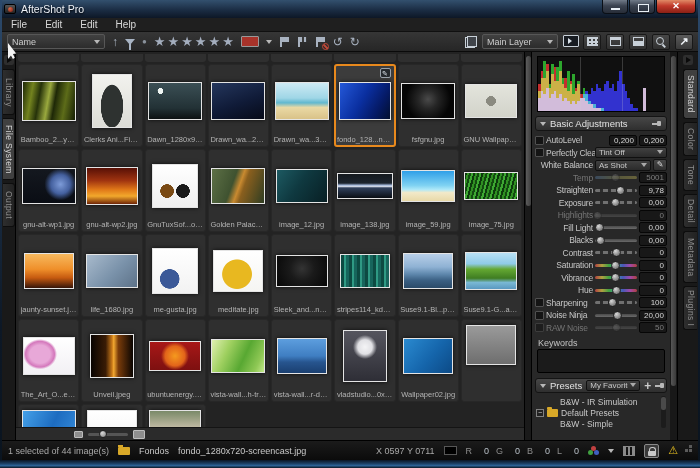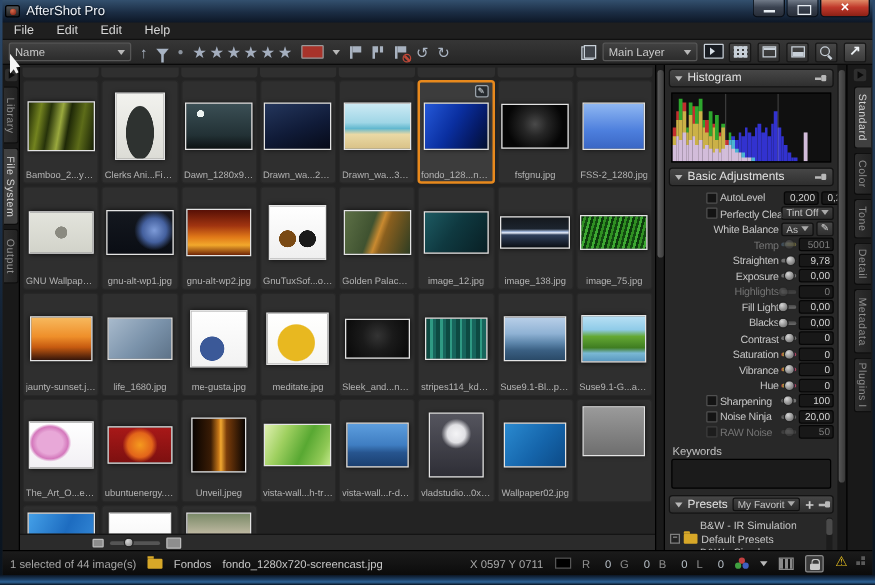--- a/index.html
+++ b/index.html
@@ -115,21 +115,21 @@
        border-radius:3px;display:flex;align-items:center;gap:4px;padding:0 4px;color:#e2e2e2;font-size:9.5px;}
   .pin{margin-left:auto;position:relative;width:10px;height:9px;flex:none;}
   .pin::before{content:"";position:absolute;right:1px;top:2px;width:4px;height:5px;background:#b8b8b8;border-radius:1px;}
   .pin::after{content:"";position:absolute;left:0;top:4px;width:5px;height:1.5px;background:#b8b8b8;}
   .hist{margin:4px 5px;height:56px;background:#101010;border:1px solid #000;position:relative;overflow:hidden;}
   .chan{position:absolute;inset:0;display:flex;align-items:flex-end;mix-blend-mode:screen;}
   .chan span{flex:1;background:currentColor;}
   .vline{position:absolute;top:0;bottom:0;width:1px;background:rgba(210,210,210,.22);}
   .adjrows{margin-top:3px;}
   .adj-row{display:flex;align-items:center;gap:2px;height:12.5px;padding:0 3px;font-size:8.5px;color:#c6c6c6;}
-  .lblzone{width:58px;flex:none;display:flex;align-items:center;gap:2px;margin-left:30px;}
+  .lblzone{width:58px;flex:none;display:flex;align-items:center;gap:2px;}
   .lblzone .lbl{flex:1;text-align:right;white-space:nowrap;letter-spacing:-.2px;}
   .lblzone.has-cb .lbl{text-align:left;}
   .cbx{width:9px;height:9px;flex:none;background:#141414;border:1px solid #505050;border-radius:1px;}
   .track{flex:1;height:3px;border-radius:2px;position:relative;background:linear-gradient(#4a4a4a,#6a6a6a);min-width:8px;}
   .track.ticks{background:repeating-linear-gradient(90deg,#707070 0 5px,#2c2c2c 5px 8px);}
   .track.temp{background:linear-gradient(90deg,#51749f,#8e8e55,#b3a851);}
   .track.rainbow{background:linear-gradient(90deg,#b04040,#b0a040,#40a040,#40a0a0,#4858b8,#a048a8,#b04040);}
   .knob{position:absolute;top:-3px;width:9px;height:9px;margin-left:-4px;border-radius:50%;
        background:radial-gradient(circle at 35% 30%,#d8d8d8,#8a8a8a 60%,#636363);border:1px solid #222;}
   .vbox{width:28px;flex:none;height:11px;line-height:10px;background:#181818;border:1px solid #060606;border-radius:2px;
@@ -322,26 +322,20 @@
           <div class="fname">fondo_128...ncast.jpg</div>
         </div>
         <div class="cell">
           <div class="sp">
             <div class="thumb" style="width: 54px; height: 36px; background: radial-gradient(circle at 50% 45%, rgb(74, 74, 74) 0%, rgb(38, 38, 38) 30%, rgb(5, 5, 5) 70%);"></div>
           </div>
           <div class="fname">fsfgnu.jpg</div>
         </div>
         <div class="cell">
           <div class="sp">
-            <div class="thumb" style="width: 50px; height: 38px; background: linear-gradient(rgb(143, 183, 242) 0%, rgb(77, 127, 221) 60%, rgb(58, 102, 196) 100%);"></div>
-          </div>
-          <div class="fname">FSS-2_1280.jpg</div>
-        </div>
-        <div class="cell">
-          <div class="sp">
             <div class="thumb" style="width: 52px; height: 34px; background: radial-gradient(5px, rgb(138, 138, 128) 95%, transparent), linear-gradient(rgb(227, 228, 220), rgb(210, 211, 202));"></div>
           </div>
           <div class="fname">GNU Wallpaper 2.jpg</div>
         </div>
         <div class="cell">
           <div class="sp">
             <div class="thumb" style="width: 54px; height: 36px; background: radial-gradient(16px at 72% 45%, rgb(125, 155, 216) 0%, rgb(68, 96, 158) 60%, transparent 100%), linear-gradient(rgb(20, 24, 31), rgb(10, 13, 20));"></div>
           </div>
           <div class="fname">gnu-alt-wp1.jpg</div>
         </div>
@@ -370,20 +364,26 @@
           <div class="fname">image_12.jpg</div>
         </div>
         <div class="cell">
           <div class="sp">
             <div class="thumb" style="width: 56px; height: 26px; background: linear-gradient(rgb(20, 24, 29) 0%, rgb(28, 36, 46) 38%, rgb(159, 180, 216) 47%, rgb(232, 238, 251) 51%, rgb(48, 64, 92) 58%, rgb(10, 14, 20) 100%);"></div>
           </div>
           <div class="fname">image_138.jpg</div>
         </div>
         <div class="cell">
           <div class="sp">
+            <div class="thumb" style="width: 54px; height: 32px; background: linear-gradient(rgb(47, 159, 232) 0%, rgb(127, 210, 242) 48%, rgb(174, 232, 248) 62%, rgb(242, 233, 201) 72%, rgb(232, 217, 168) 100%);"></div>
+          </div>
+          <div class="fname">image_59.jpg</div>
+        </div>
+        <div class="cell">
+          <div class="sp">
             <div class="thumb" style="width: 54px; height: 28px; background: repeating-linear-gradient(105deg, rgb(12, 58, 12) 0px, rgb(12, 58, 12) 2px, rgb(47, 143, 34) 2px, rgb(47, 143, 34) 4px, rgb(18, 74, 16) 4px, rgb(18, 74, 16) 6px, rgb(61, 168, 50) 6px, rgb(61, 168, 50) 8px);"></div>
           </div>
           <div class="fname">image_75.jpg</div>
         </div>
         <div class="cell">
           <div class="sp">
             <div class="thumb" style="width: 50px; height: 36px; background: linear-gradient(rgb(247, 185, 94) 0%, rgb(239, 143, 42) 45%, rgb(198, 90, 16) 70%, rgb(53, 21, 10) 100%);"></div>
           </div>
           <div class="fname">jaunty-sunset.jpg</div>
         </div>
@@ -430,29 +430,29 @@
           <div class="fname">Suse9.1-G...apers.jpg</div>
         </div>
         <div class="cell">
           <div class="sp">
             <div class="thumb" style="width: 52px; height: 38px; background: radial-gradient(34% 42% at 32% 45%, rgb(232, 168, 216) 60%, rgb(212, 120, 188) 85%, transparent), linear-gradient(rgb(255, 255, 255), rgb(242, 240, 244));"></div>
           </div>
           <div class="fname">The_Art_O...eFear.jpg</div>
         </div>
         <div class="cell">
           <div class="sp">
+            <div class="thumb" style="width: 44px; height: 44px; background: linear-gradient(90deg, rgb(8, 3, 1) 0%, rgb(58, 28, 5) 35%, rgb(200, 120, 24) 50%, rgb(242, 168, 48) 54%, rgb(122, 60, 10) 65%, rgb(10, 5, 2) 100%);"></div>
+          </div>
+          <div class="fname">Unveil.jpeg</div>
+        </div>
+        <div class="cell">
+          <div class="sp">
             <div class="thumb" style="width: 52px; height: 30px; background: radial-gradient(14px, rgb(245, 154, 30) 0%, rgb(226, 100, 26) 70%, transparent), linear-gradient(rgb(168, 24, 24), rgb(125, 16, 16));"></div>
           </div>
           <div class="fname">ubuntuenergy.jpg</div>
-        </div>
-        <div class="cell">
-          <div class="sp">
-            <div class="thumb" style="width: 44px; height: 44px; background: linear-gradient(90deg, rgb(8, 3, 1) 0%, rgb(58, 28, 5) 35%, rgb(200, 120, 24) 50%, rgb(242, 168, 48) 54%, rgb(122, 60, 10) 65%, rgb(10, 5, 2) 100%);"></div>
-          </div>
-          <div class="fname">Unveil.jpeg</div>
         </div>
         <div class="cell">
           <div class="sp">
             <div class="thumb" style="width: 54px; height: 34px; background: linear-gradient(115deg, rgb(223, 240, 176) 0%, rgb(159, 208, 96) 30%, rgb(88, 168, 50) 60%, rgb(143, 200, 85) 85%, rgb(194, 232, 138) 100%);"></div>
           </div>
           <div class="fname">vista-wall...h-tree.jpg</div>
         </div>
         <div class="cell">
           <div class="sp">
             <div class="thumb" style="width: 50px; height: 36px; background: linear-gradient(rgb(93, 158, 222) 0%, rgb(63, 126, 194) 50%, rgb(39, 85, 143) 68%, rgb(26, 63, 112) 100%);"></div>
@@ -500,25 +500,20 @@
         <span class="mini-knob"></span>
       </span>
     <span class="mini-pic b"></span>
   </div>
 
   <div class="bscroll">
       <div class="bthumb"></div>
     </div>
 
   <div class="panel">
-    <div class="sect-head">
-      <span class="tri"></span>
-      <span>Histogram</span>
-      <span class="pin"></span>
-    </div>
     <div class="hist" id="hist">
         <div class="chan" style="color: rgb(192, 32, 32);">
           <span style="height: 49.6%;"></span>
           <span style="height: 74.4%;"></span>
           <span style="height: 62%;"></span>
           <span style="height: 86.8%;"></span>
           <span style="height: 43.4%;"></span>
           <span style="height: 68.2%;"></span>
           <span style="height: 80.6%;"></span>
           <span style="height: 55.8%;"></span>

